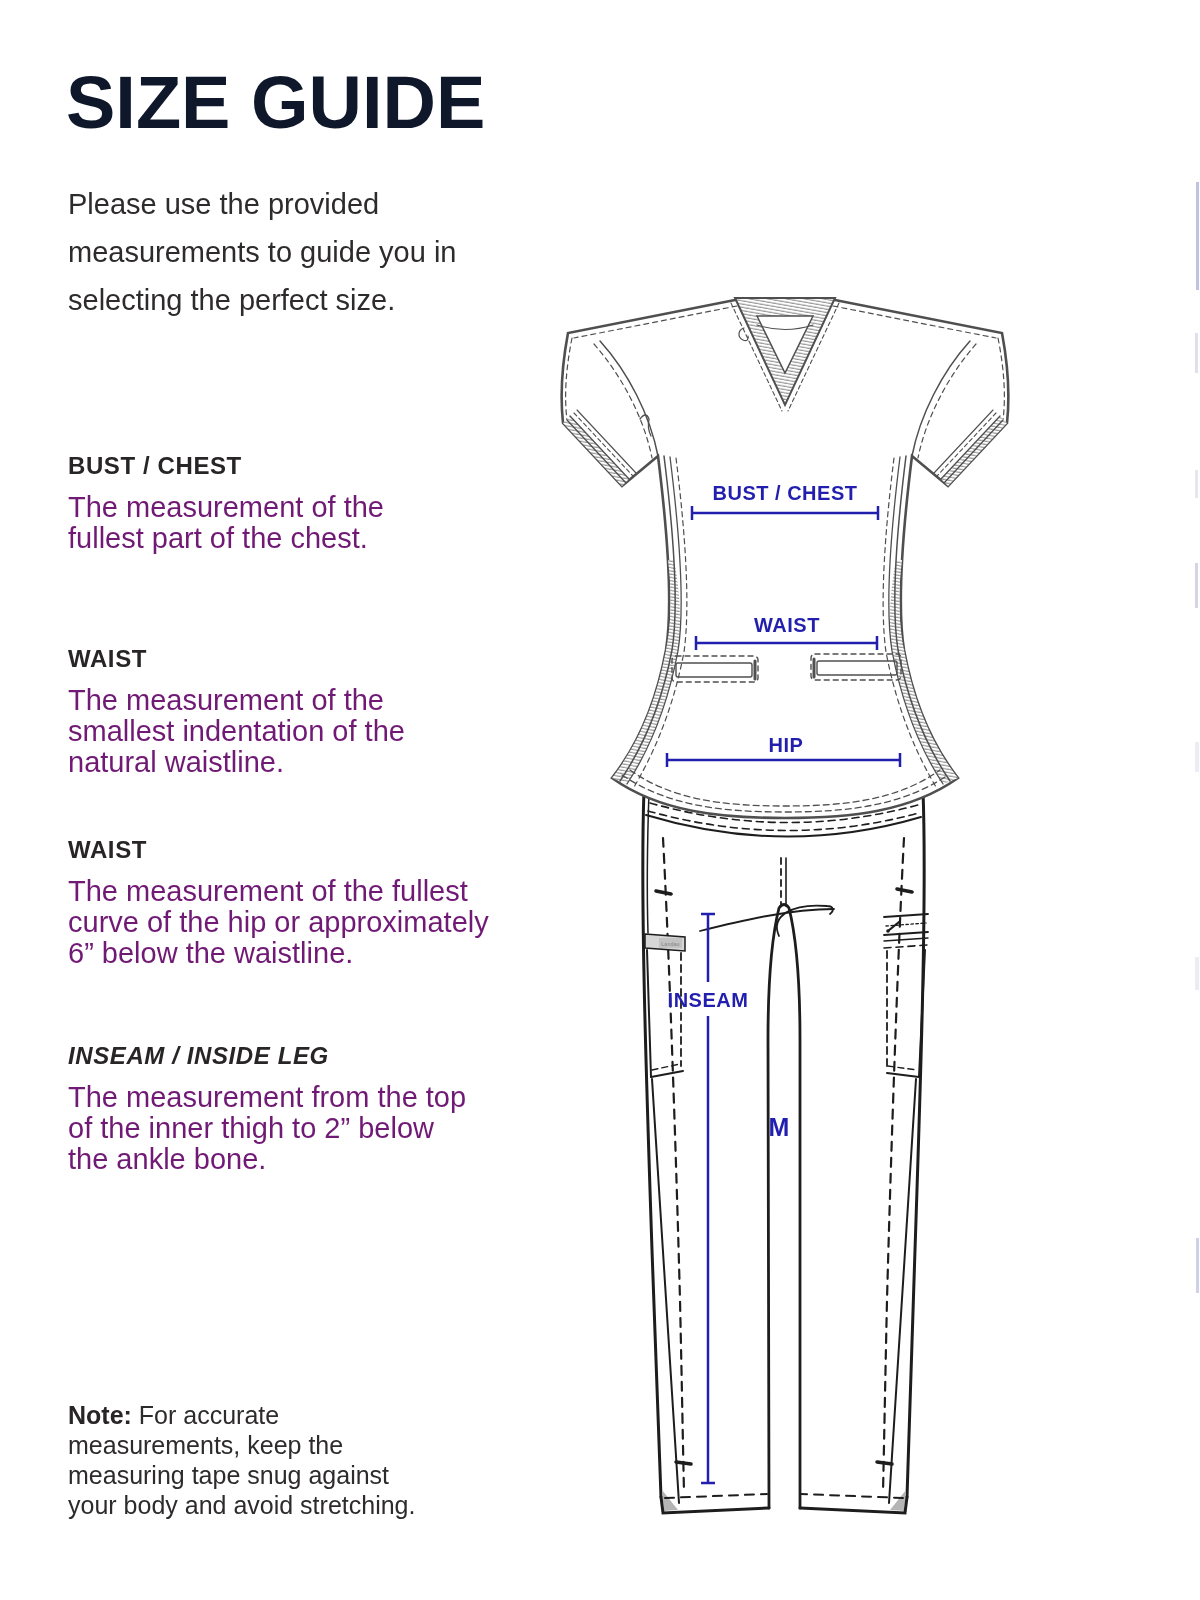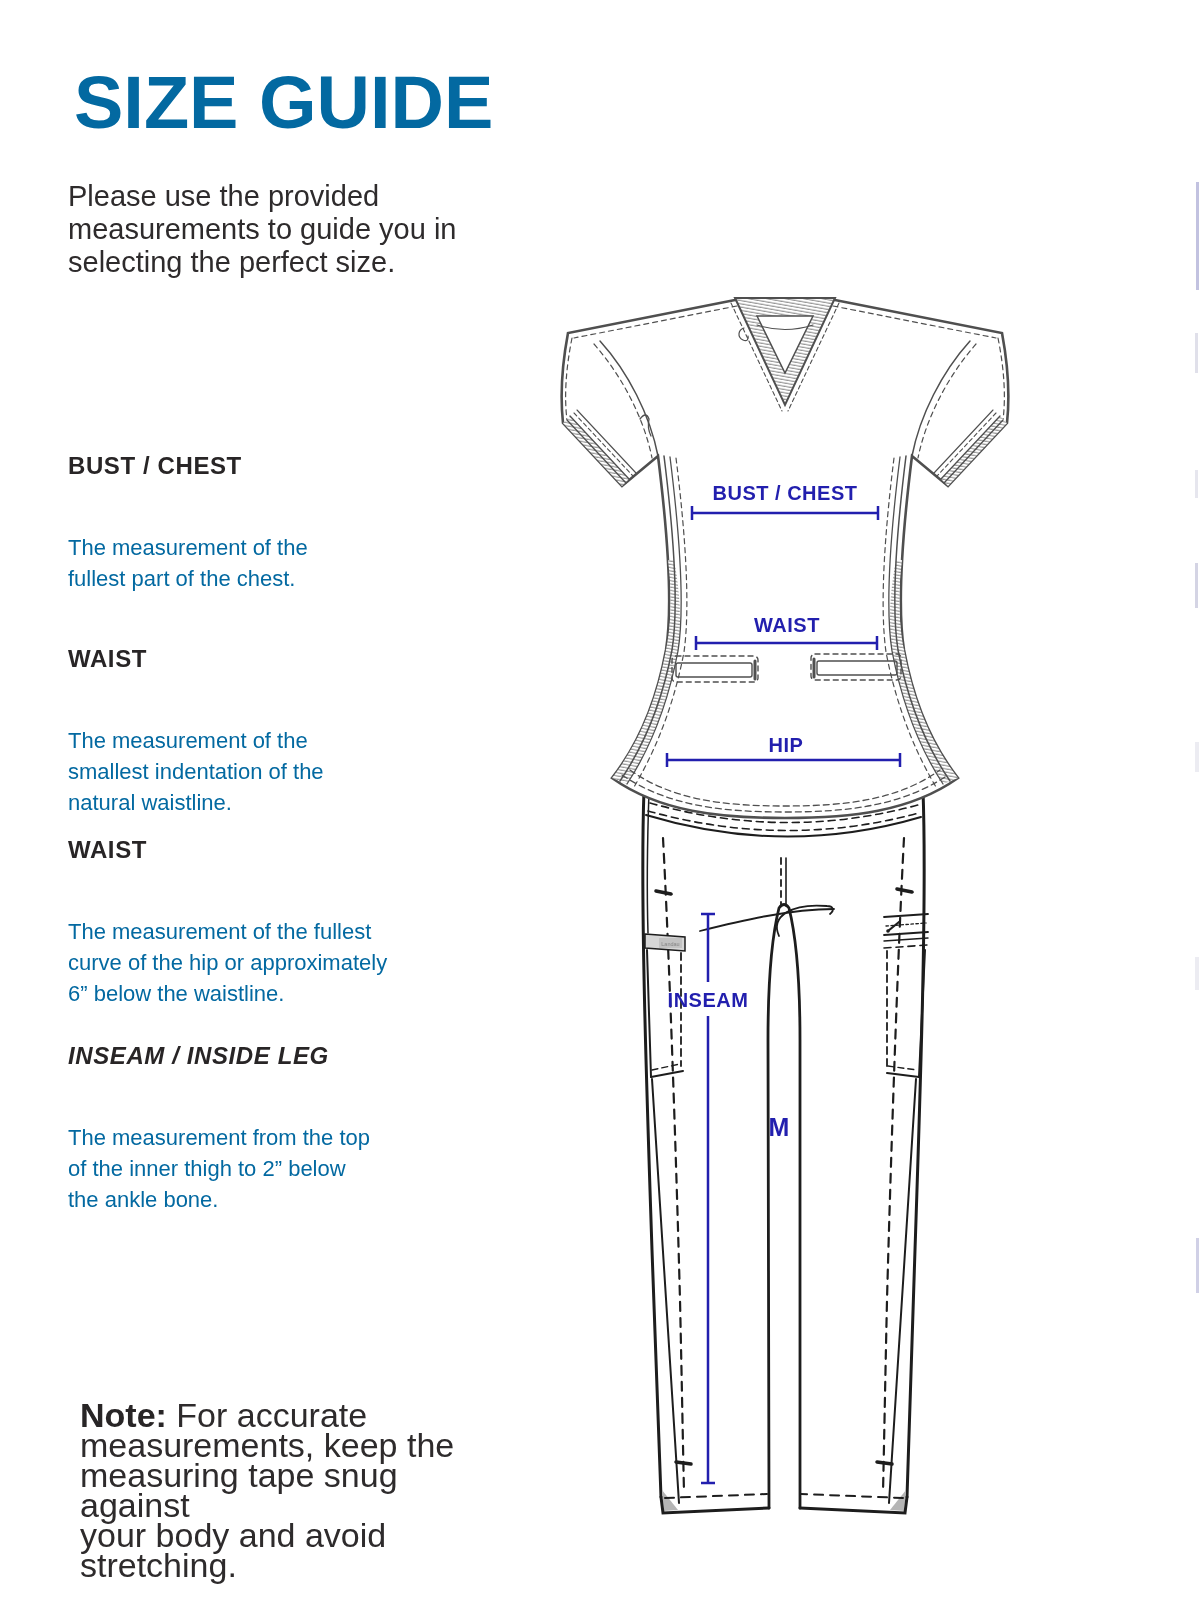--- a/index.html
+++ b/index.html
@@ -4,36 +4,36 @@
 <style>
   html,body{margin:0;padding:0;}
   body{
     width:1200px;height:1600px;position:relative;background:#ffffff;
     font-family:"Liberation Sans","DejaVu Sans",sans-serif;
     color:#2d2a2b;overflow:hidden;
   }
   .abs{position:absolute;}
   .page-title{
     left:66px;top:64px;font-size:74px;font-weight:800;letter-spacing:0px;
-    color:#0369a1;line-height:1.05;white-space:nowrap;margin-left:8px;
+    color:#0f172a;line-height:1.05;white-space:nowrap;
   }
   .intro{
-    left:68px;top:180px;font-size:29px;line-height:33px;color:#2e2b2c;
+    left:68px;top:180px;font-size:29px;line-height:48px;color:#2e2b2c;
     white-space:pre-line;
   }
   .sec-head{
     font-size:24px;font-weight:700;letter-spacing:.6px;color:#282526;
     line-height:28px;left:68px;white-space:nowrap;
   }
   .sec-body{
-    font-size:22px;line-height:31px;color:#0369a1;left:68px;white-space:pre-line;margin-top:40px;
+    font-size:29px;line-height:31px;color:#701a75;left:68px;white-space:pre-line;
   }
   .note{
-    left:68px;top:1400px;font-size:34px;line-height:30px;color:#2e2b2c;
-    white-space:pre-line;max-width:420px;margin-left:12px;
+    left:68px;top:1400px;font-size:25px;line-height:30px;color:#2e2b2c;
+    white-space:pre-line;max-width:420px;
   }
   .note b{font-weight:700;color:#282526;}
   .edge-mark{position:absolute;}
   svg text{font-family:"Liberation Sans","DejaVu Sans",sans-serif;}
   .anno-label{font-weight:800;font-size:20px;letter-spacing:.5px;}
   .size-label{font-weight:800;font-size:25px;}
   .brand-label{font-size:5.5px;}
 </style>
 </head>
 <body>

